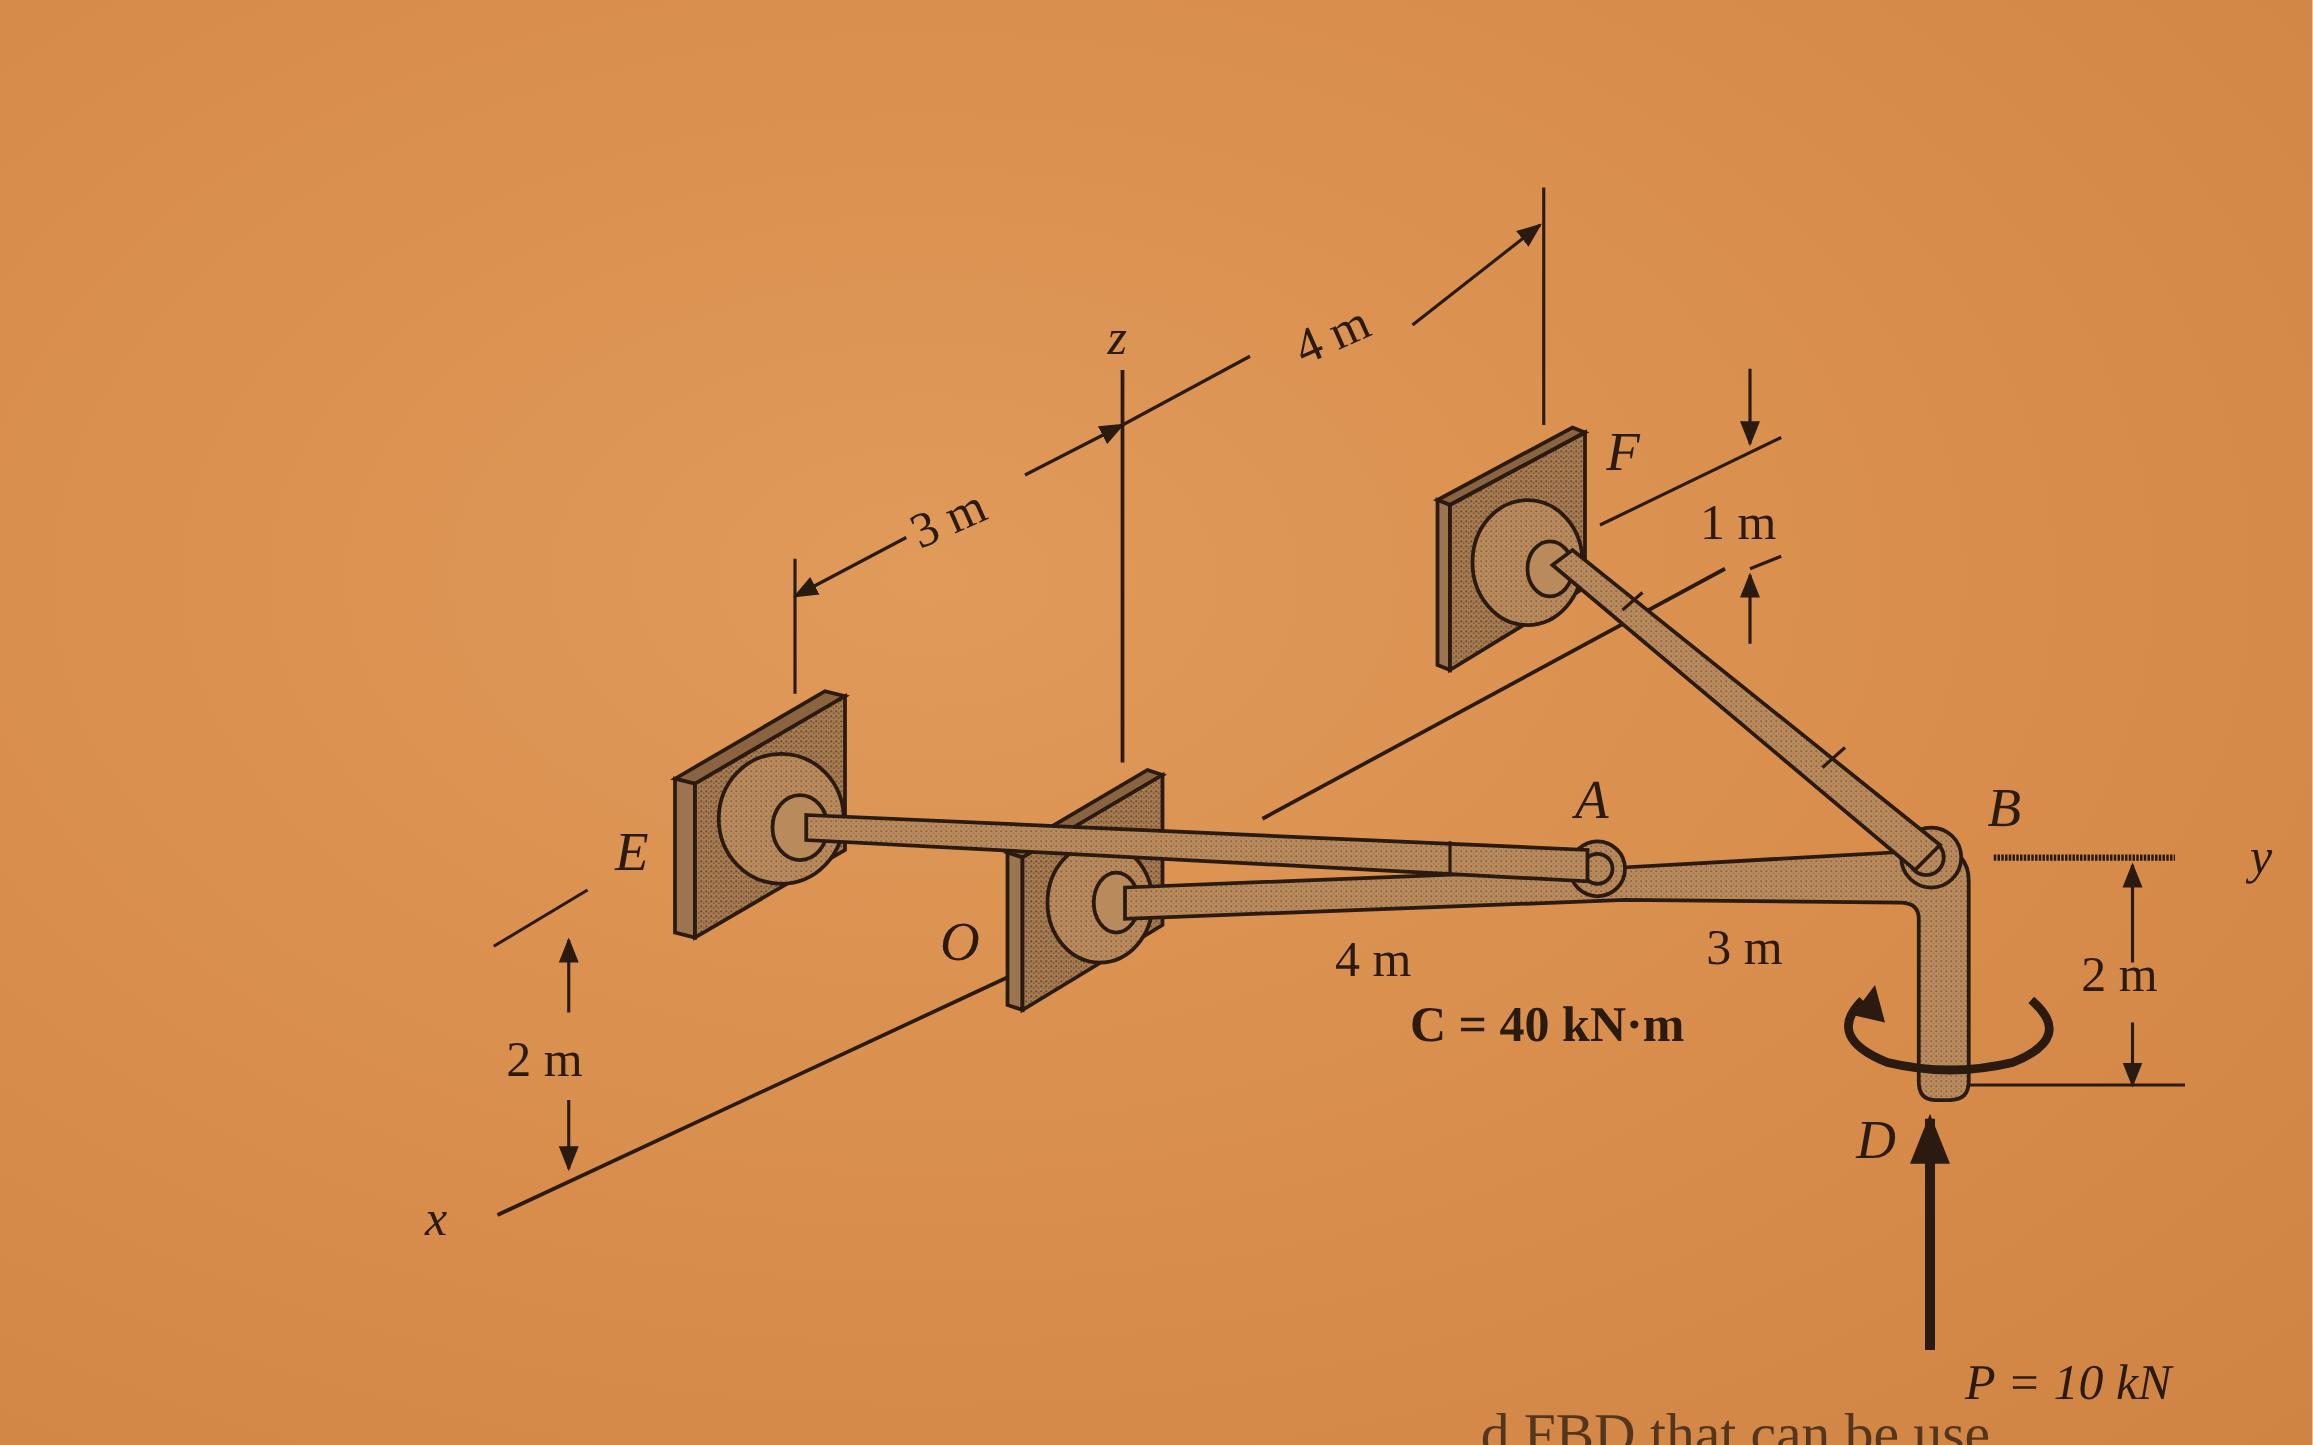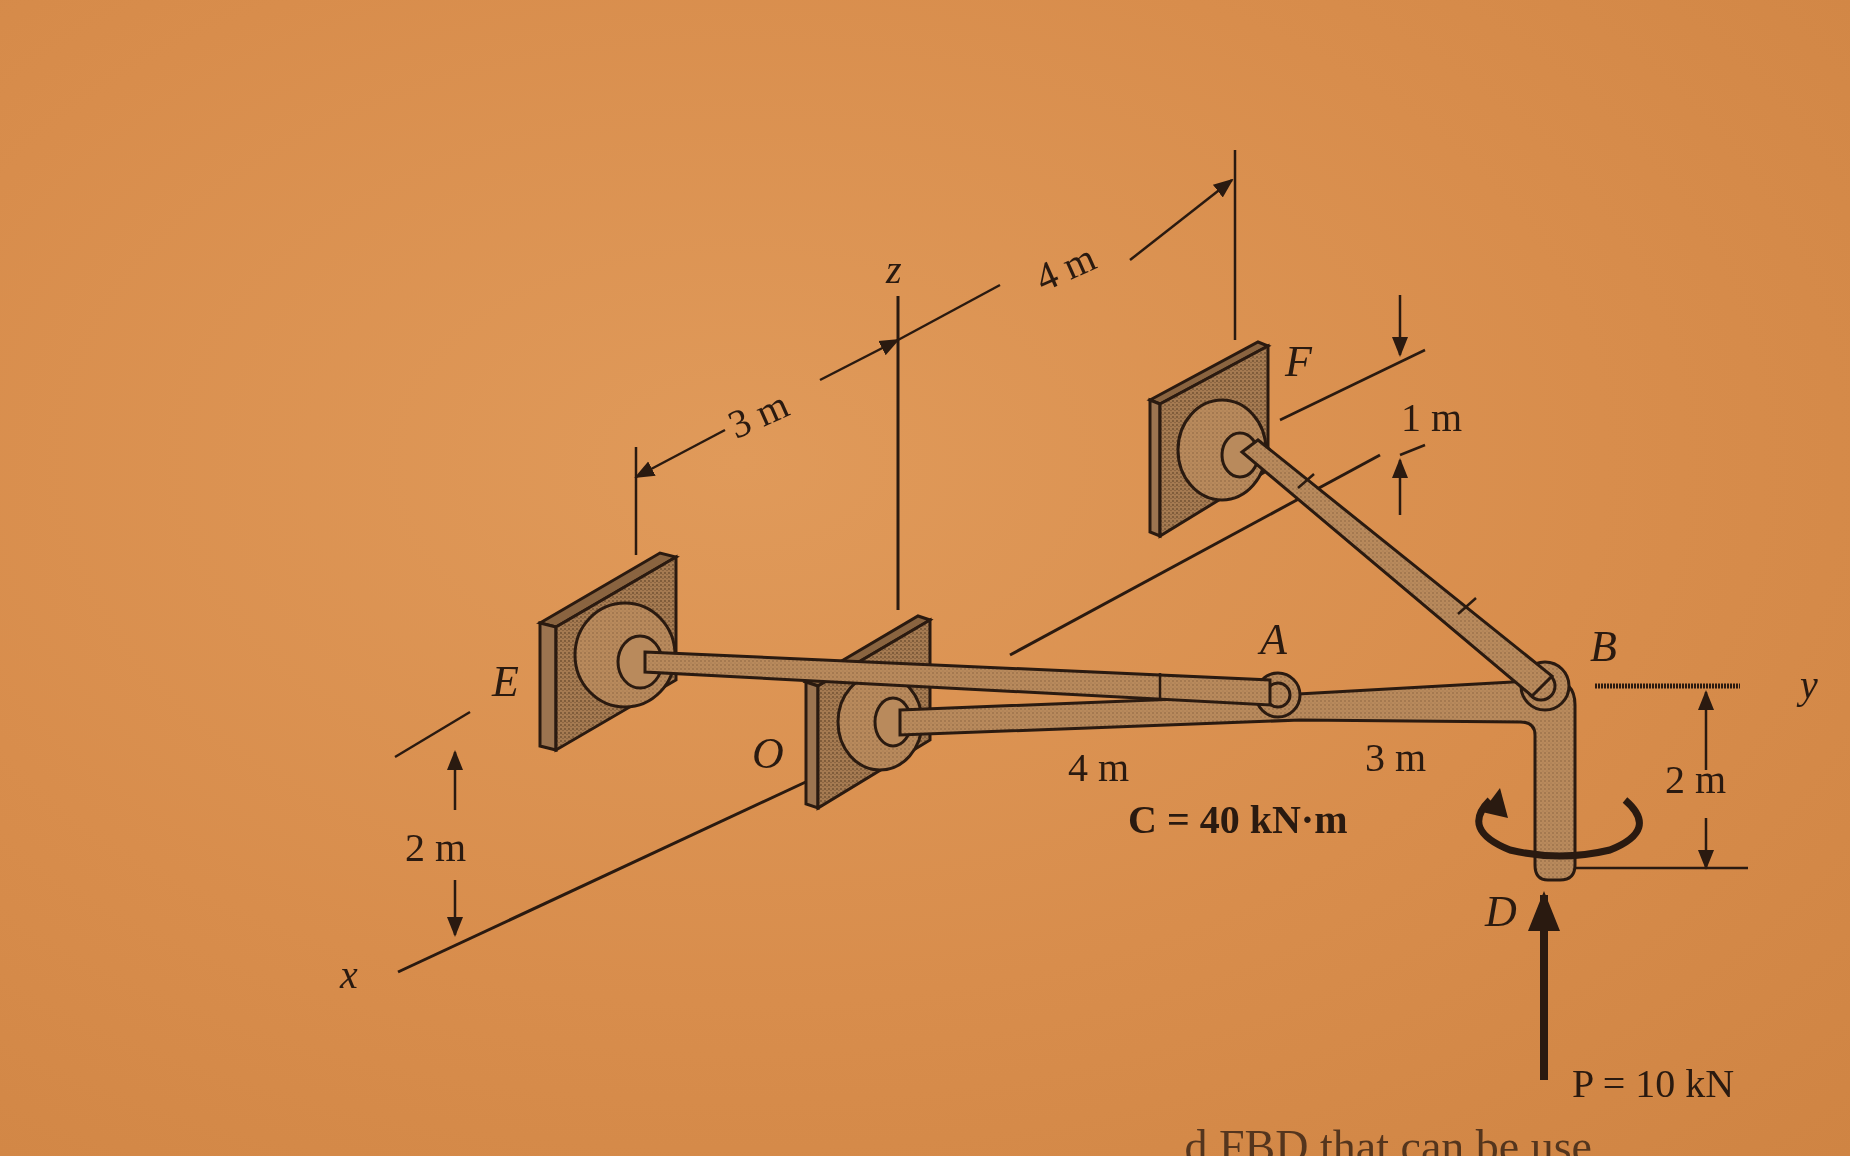--- a/index.html
+++ b/index.html
@@ -130,30 +130,30 @@
     <line x1="1544" y1="1080" x2="1544" y2="895" stroke="#2a1a10" stroke-width="8" marker-end="url(#arrBig)"></line>
   </svg>
 
   
   <span class="lbl it ax" style="left:886px; top:250px;">z</span>
   <span class="lbl it ax" style="left:1800px; top:665px;">y</span>
   <span class="lbl it ax" style="left:340px; top:955px;">x</span>
 
   <span class="lbl dim" style="left:728px; top:395px; transform:rotate(-24deg);">3 m</span>
   <span class="lbl dim" style="left:1035px; top:248px; transform:rotate(-24deg);">4 m</span>
-  <span class="lbl dim" style="left:1360px; top:398px;margin-left:41px;">1 m</span>
+  <span class="lbl dim" style="left:1360px; top:398px;">1 m</span>
   <span class="lbl dim" style="left:405px; top:828px;">2 m</span>
   <span class="lbl dim" style="left:1068px; top:748px;">4 m</span>
   <span class="lbl dim" style="left:1365px; top:738px;">3 m</span>
   <span class="lbl dim" style="left:1665px; top:760px;">2 m</span>
 
   <span class="lbl it pt" style="left:1260px; top:618px;">A</span>
   <span class="lbl it pt" style="left:1590px; top:625px;">B</span>
   <span class="lbl it pt" style="left:1485px; top:890px;">D</span>
   <span class="lbl it pt" style="left:492px; top:660px;">E</span>
   <span class="lbl it pt" style="left:1285px; top:340px;">F</span>
   <span class="lbl it pt" style="left:752px; top:732px;">O</span>
 
   <span class="lbl dim" style="left:1128px; top:800px;font-weight:bold;">C = 40 kN·m</span>
-  <span class="lbl dim" style="left:1572px; top:1064px;">P = 10 kN</span>
+  <span class="lbl dim" style="left:1572px; top:1086px;font-style:italic;">P = 10 kN</span>
 
   <span class="bottom-text">...d FBD that can be use</span>
 </div>
 
 </body></html>

